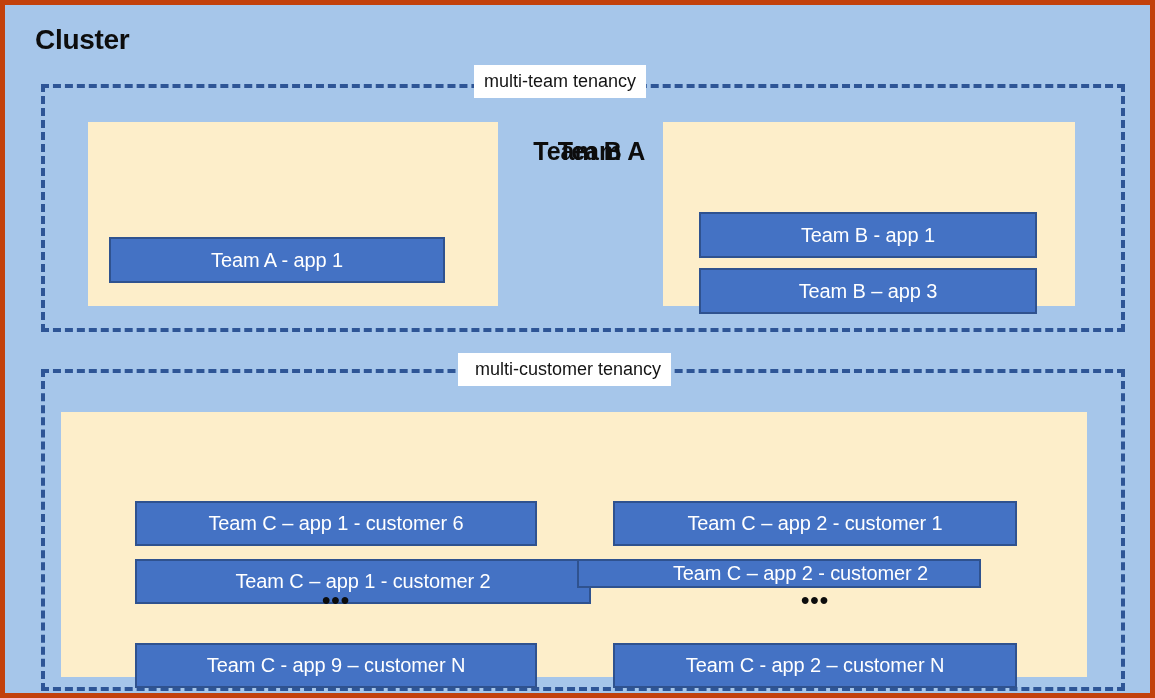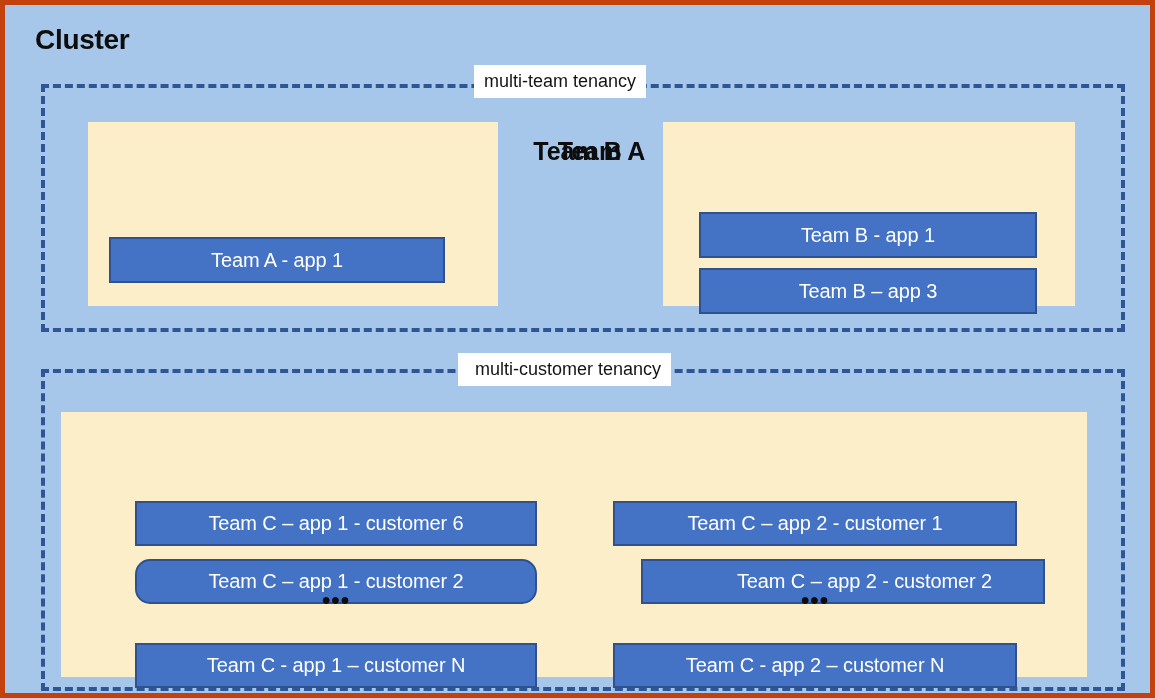--- a/index.html
+++ b/index.html
@@ -127,26 +127,26 @@
 
   
   #app-a1 { left: 104px; top: 207px; width: 336px; height: 46px; }
 
   
   #app-b1 { left: 694px; top: 182px; width: 338px; height: 46px; }
   #app-b2 { left: 694px; top: 238px; width: 338px; height: 46px; }
 
   
   #app-c1-cust1 { left: 130px; top: 471px; width: 402px; height: 45px; }
-  #app-c1-cust2 { left: 130px; top: 529px; width: 402px; height: 45px; border-radius: 15px; }
+  #app-c1-cust2 { left: 130px; top: 529px; width: 456px; height: 45px; }
   #app-c1-custn { left: 130px; top: 613px; width: 402px; height: 45px; }
 
   
   #app-c2-cust1 { left: 608px; top: 471px; width: 404px; height: 45px; }
-  #app-c2-cust2 { left: 636px; top: 529px; width: 404px; height: 45px; padding-left: 43px; }
+  #app-c2-cust2 { left: 572px; top: 529px; width: 404px; height: 29px; padding-left: 43px; }
   #app-c2-custn { left: 608px; top: 613px; width: 404px; height: 45px; }
 
   
   .ellipsis {
     position: absolute;
     font-size: 24px;
     font-weight: bold;
     color: #0d0d0d;
     letter-spacing: 1px;
     line-height: 1;
@@ -178,20 +178,20 @@
 
   <div class="tenancy-group" id="group-multi-customer"></div>
 
   <div class="tenancy-label" id="label-multi-customer">multi-customer tenancy</div>
 
   <div class="team-panel" id="panel-team-c"></div>
 
   <div class="app-box" id="app-c1-cust1">Team C – app 1 - customer 6</div>
   <div class="app-box" id="app-c1-cust2">Team C – app 1 - customer 2</div>
   <div class="ellipsis" id="ellipsis-col1">•••</div>
-  <div class="app-box" id="app-c1-custn">Team C - app 1 – customer N</div>
+  <div class="app-box" id="app-c1-custn">Team C - app 9 – customer N</div>
 
   <div class="app-box" id="app-c2-cust1">Team C – app 2 - customer 1</div>
   <div class="app-box" id="app-c2-cust2">Team C – app 2 - customer 2</div>
   <div class="ellipsis" id="ellipsis-col2">•••</div>
   <div class="app-box" id="app-c2-custn">Team C - app 2 – customer N</div>
 
 </div>
 
 </body></html>

